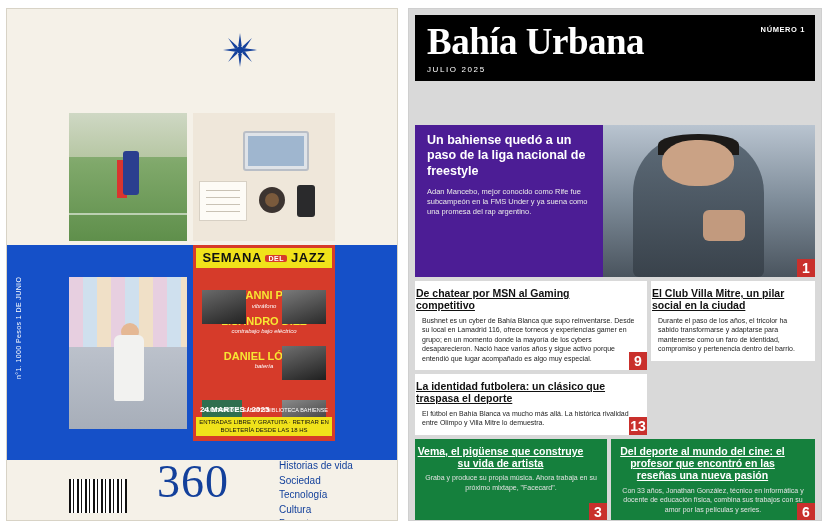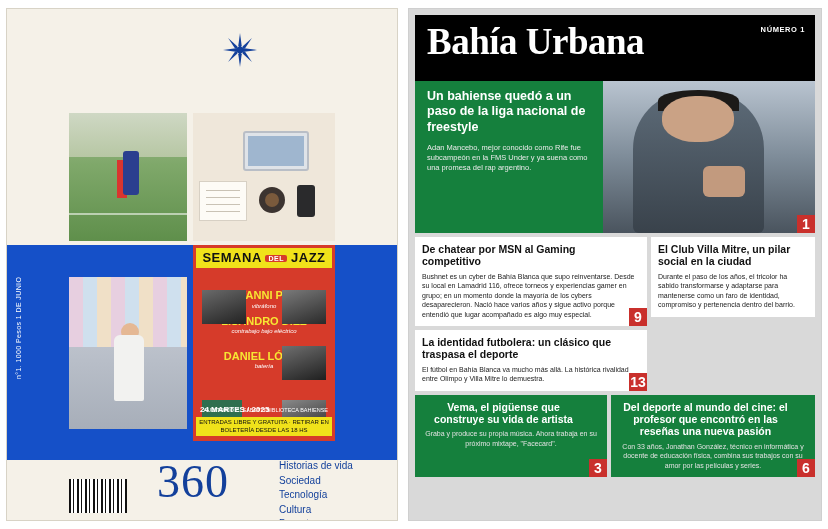--- a/index.html
+++ b/index.html
@@ -119,21 +119,21 @@
     padding:6px;
   }
   .bu-head {
     position:relative; background:#000; color:#fff;
     height:66px; padding:8px 10px 0 12px;
   }
   .bu-num { position:absolute; right:10px; top:10px; font-size:7.5px; font-weight:700; letter-spacing:.6px;}
   .bu-title { font-family:"Liberation Serif", serif; font-weight:700; font-size:37px; line-height:1; letter-spacing:-.5px;}
   .bu-date { font-size:8px; letter-spacing:1.6px; margin-top:5px; }
 
-  .bu-hero { position:relative; height:152px; background:#15803d; display:flex; }
+  .bu-hero { position:relative; height:152px; background:#4c1d95; display:flex;margin-top:44px; }
   .hero-text { width:47%; padding:8px 8px 8px 12px; color:#fff; }
   .hero-h { font-weight:700; font-size:12.5px; line-height:1.22; }
   .hero-p { font-size:7.5px; line-height:1.35; margin-top:8px; color:#e9e9e9;}
   .hero-img { position:relative; flex:1; background:linear-gradient(180deg,#b9c4d0 0%, #7e8c99 50%, #4a545e 100%); overflow:hidden;}
   .hero-img .person { position:absolute; left:14%; top:8%; width:62%; height:92%; background:linear-gradient(180deg,#5d6b78,#39424b); border-radius:40% 40% 6px 6px;}
   .hero-img .face { position:absolute; left:28%; top:10%; width:34%; height:30%; background:#caa285; border-radius:46%;}
   .hero-img .hair { position:absolute; left:26%; top:6%; width:38%; height:14%; background:#1c1a18; border-radius:50% 50% 0 0;}
   .hero-img .hand { position:absolute; left:47%; top:56%; width:20%; height:20%; background:#c29a7e; border-radius:6px;}
   .badge {
     position:absolute; color:#fff; font-weight:700; font-size:14px;
@@ -141,21 +141,21 @@
   }
   .b-red { background:#c9302c; }
   .hero-badge { right:0; bottom:0; }
 
   .bu-grid { display:flex; gap:4px; margin-top:4px; }
   .col { display:flex; flex-direction:column; gap:4px; }
   .col-a { width:58%; }
   .col-b { flex:1; }
   .card { position:relative; background:#fff; }
   .card.dark { background:#15803d; color:#fff;text-align:center; }
-  .card-h { font-weight:700; font-size:10.5px; line-height:1.18; padding:6px 22px 4px 7px; color:#111;}
+  .card-h { font-weight:700; font-size:10.5px; line-height:1.18; padding:6px 22px 4px 1px; color:#111;text-decoration:underline;}
   .card.dark .card-h { color:#fff; }
   .card-p { font-size:7px; line-height:1.35; padding:0 7px 7px 7px; color:#222;}
   .card.dark .card-p { color:#e2e2e2; }
   .card .badge { right:0; bottom:0; }
 
   .bu-bottom { display:flex; gap:4px; margin-top:4px; }
 </style>
 </head>
 <body>
 
@@ -243,20 +243,21 @@
       <div>Cultura</div>
       <div>Deportes</div>
     </div>
   </div>
 
   <div class="right-page">
 
     <div class="bu-head">
       <div class="bu-num">NÚMERO 1</div>
       <div class="bu-title">Bahía Urbana</div>
+      <div class="bu-date">JULIO 2025</div>
     </div>
 
     <div class="bu-hero">
       <div class="hero-text">
         <div class="hero-h">Un bahiense quedó a un paso de la liga nacional de freestyle</div>
         <div class="hero-p">Adan Mancebo, mejor conocido como Rife fue subcampeón en la FMS Under y ya suena como una promesa del rap argentino.</div>
       </div>
       <div class="hero-img">
         <div class="person"></div>
           <div class="hair"></div>

